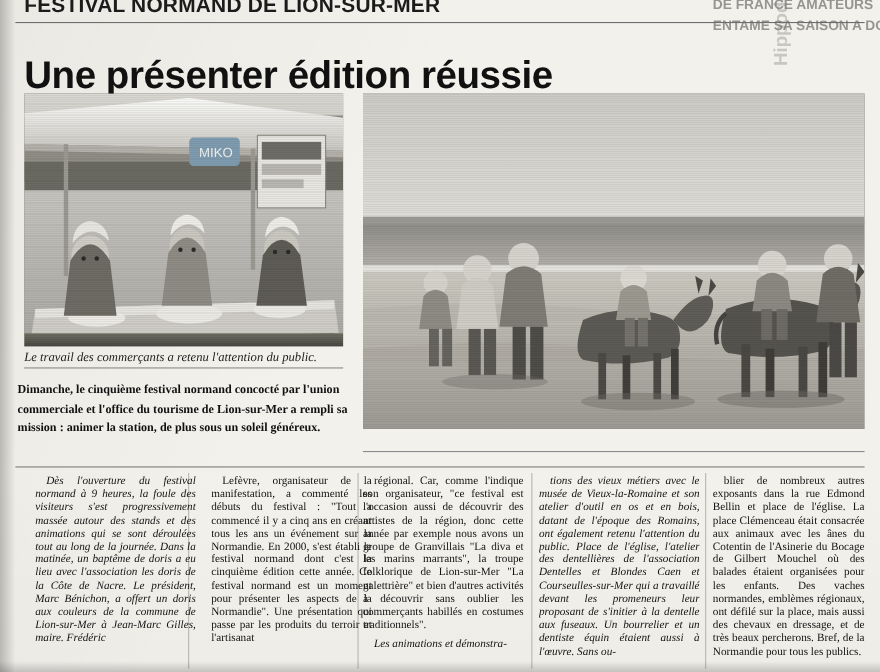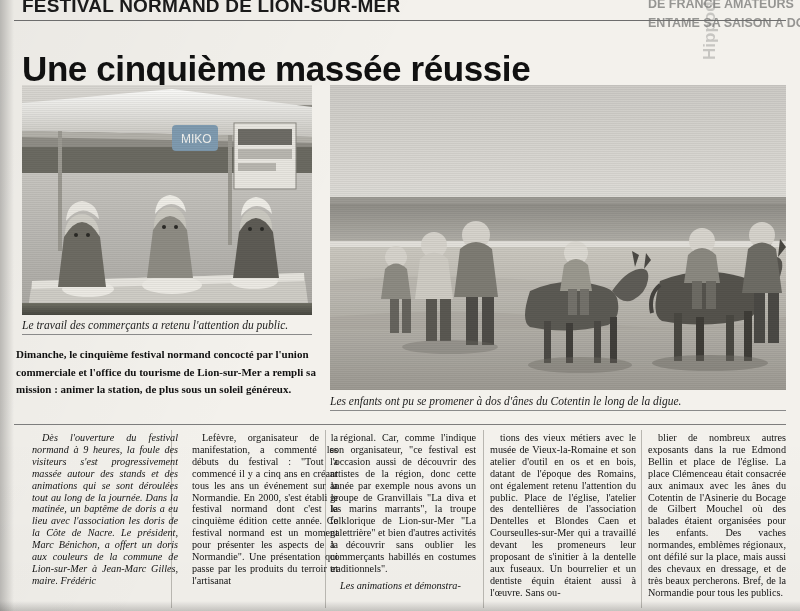--- a/index.html
+++ b/index.html
@@ -141,21 +141,21 @@
     font-size: 10.2px;
     line-height: 11.9px;
     text-align: justify;
     color: #131313;
     height: 175px;
     overflow: hidden;
   }
   #col1 { left: 32px;  width: 146px; font-style: italic; }
   #col2 { left: 192px; width: 146px; }
   #col3 { left: 330px; width: 146px; }
-  #col4 { left: 490px; width: 146px; }
+  #col4 { left: 490px; width: 146px; font-style: italic; }
   #col5 { left: 648px; width: 138px; }
   .col p { margin: 0 0 0 0; text-indent: 10px; }
   .col p + p { margin-top: 5px; font-style: italic; }
 
   .colrule {
     position: absolute;
     top: 430px;
     width: 1px; height: 178px;
     background: #b8b6b0;
   }
@@ -188,21 +188,21 @@
   </div>
 
   <div class="ghost-col">
     <div class="l1">DE FRANCE AMATEURS</div>
     <div class="l2">ENTAME SA SAISON A DOMICILE</div>
   </div>
   <div class="ghost-vert">Hippodrome</div>
 
   <div class="rule-top"></div>
 
-  <h1 class="headline">Une cinquième massée réussie</h1>
+  <h1 class="headline">Une présenter édition réussie</h1>
 
   <div class="photo" id="photo-left">
     <svg width="290" height="230" viewBox="0 0 290 230" preserveAspectRatio="none" aria-hidden="true">
       <defs>
         <linearGradient id="skyL" x1="0" y1="0" x2="0" y2="1">
           <stop offset="0%" stop-color="#d9d7d2"></stop>
           <stop offset="100%" stop-color="#a9a7a2"></stop>
         </linearGradient>
         <linearGradient id="tentL" x1="0" y1="0" x2="0" y2="1">
           <stop offset="0%" stop-color="#fafaf8"></stop>
@@ -360,21 +360,20 @@
         <rect x="438" y="208" width="11" height="50" fill="#4b4945"></rect>
       </g>
 
       <ellipse cx="380" cy="278" rx="58" ry="8" fill="#6d6b64" opacity=".45"></ellipse>
       <ellipse cx="250" cy="280" rx="52" ry="8" fill="#6d6b64" opacity=".4"></ellipse>
       <ellipse cx="120" cy="262" rx="48" ry="7" fill="#6d6b64" opacity=".35"></ellipse>
     </svg>
     <div class="grain"></div>
   </div>
 
-  <div class="cap" id="cap-right">Les enfants ont pu se promener à dos d'ânes du Cotentin le long de la digue.</div>
   <div class="cap-rule" id="cap-rule-right"></div>
 
   <div class="standfirst">Dimanche, le cinquième festival normand concocté par l'union commerciale et l'office du tourisme de Lion-sur-Mer a rempli sa mission : animer la station, de plus sous un soleil généreux.</div>
 
   <div class="rule-body"></div>
   <div class="colrule" style="left:171px"></div>
   <div class="colrule" style="left:325px"></div>
   <div class="colrule" style="left:483px"></div>
   <div class="colrule" style="left:641px"></div>
 

